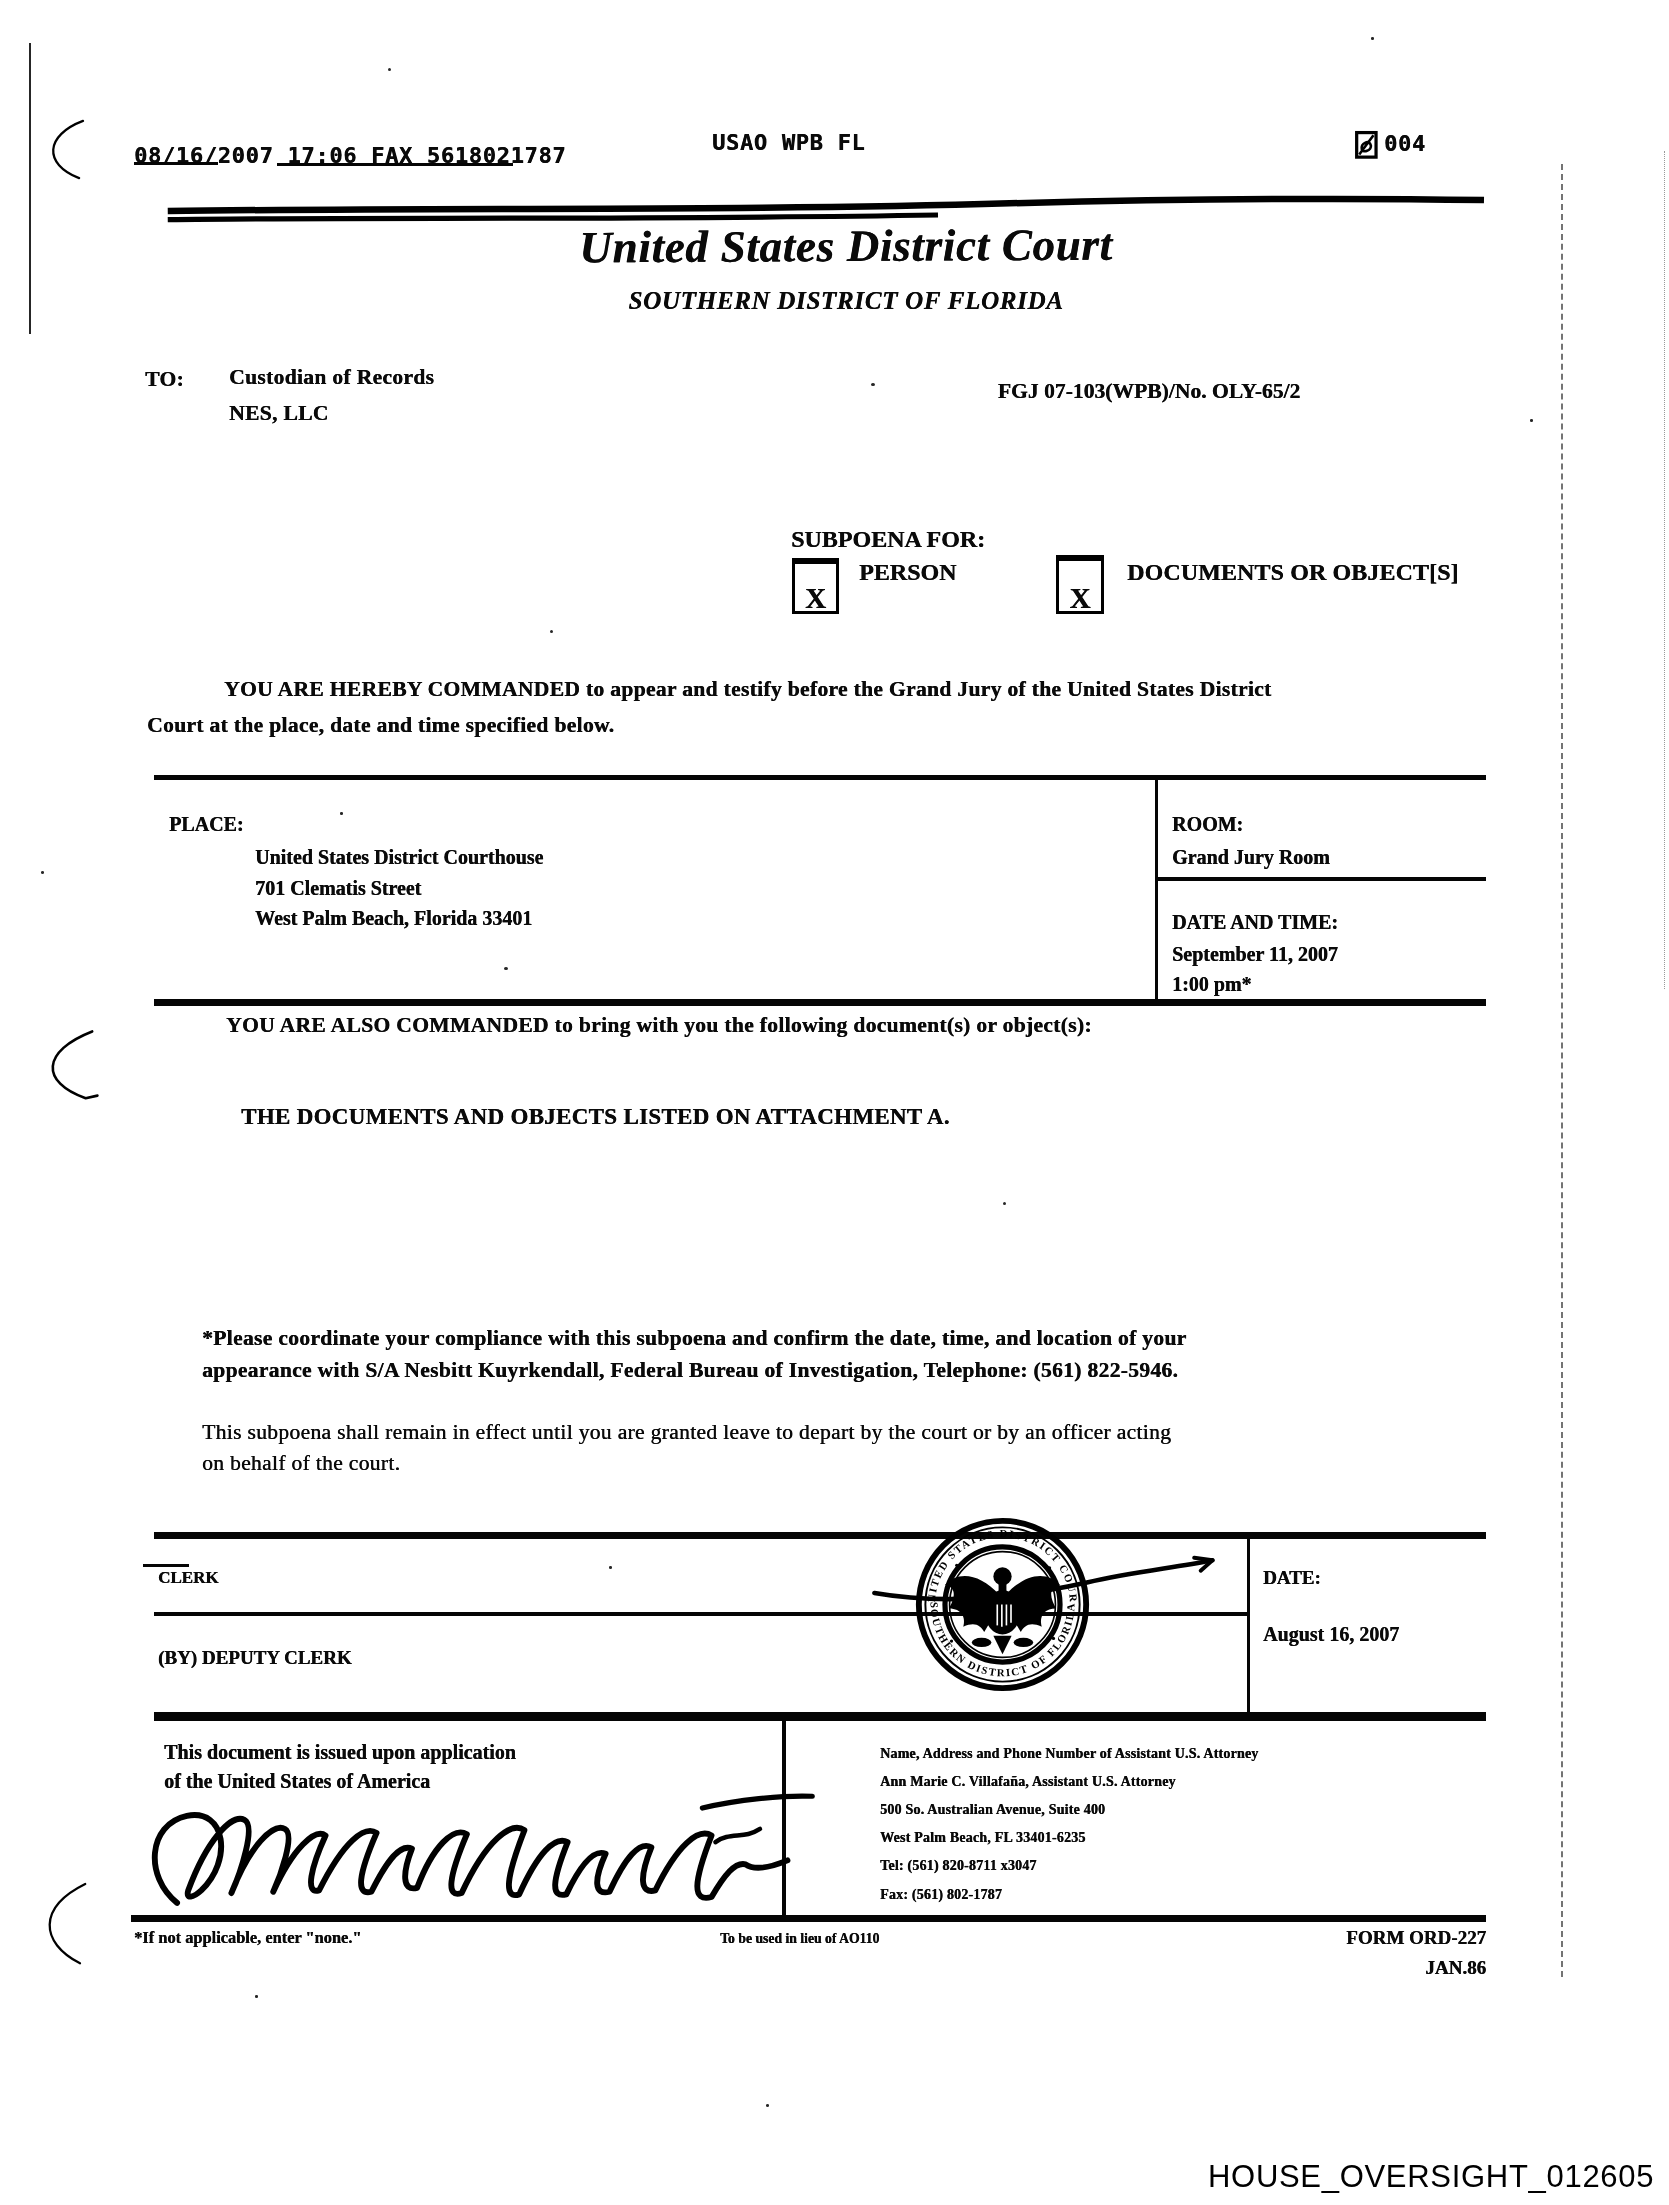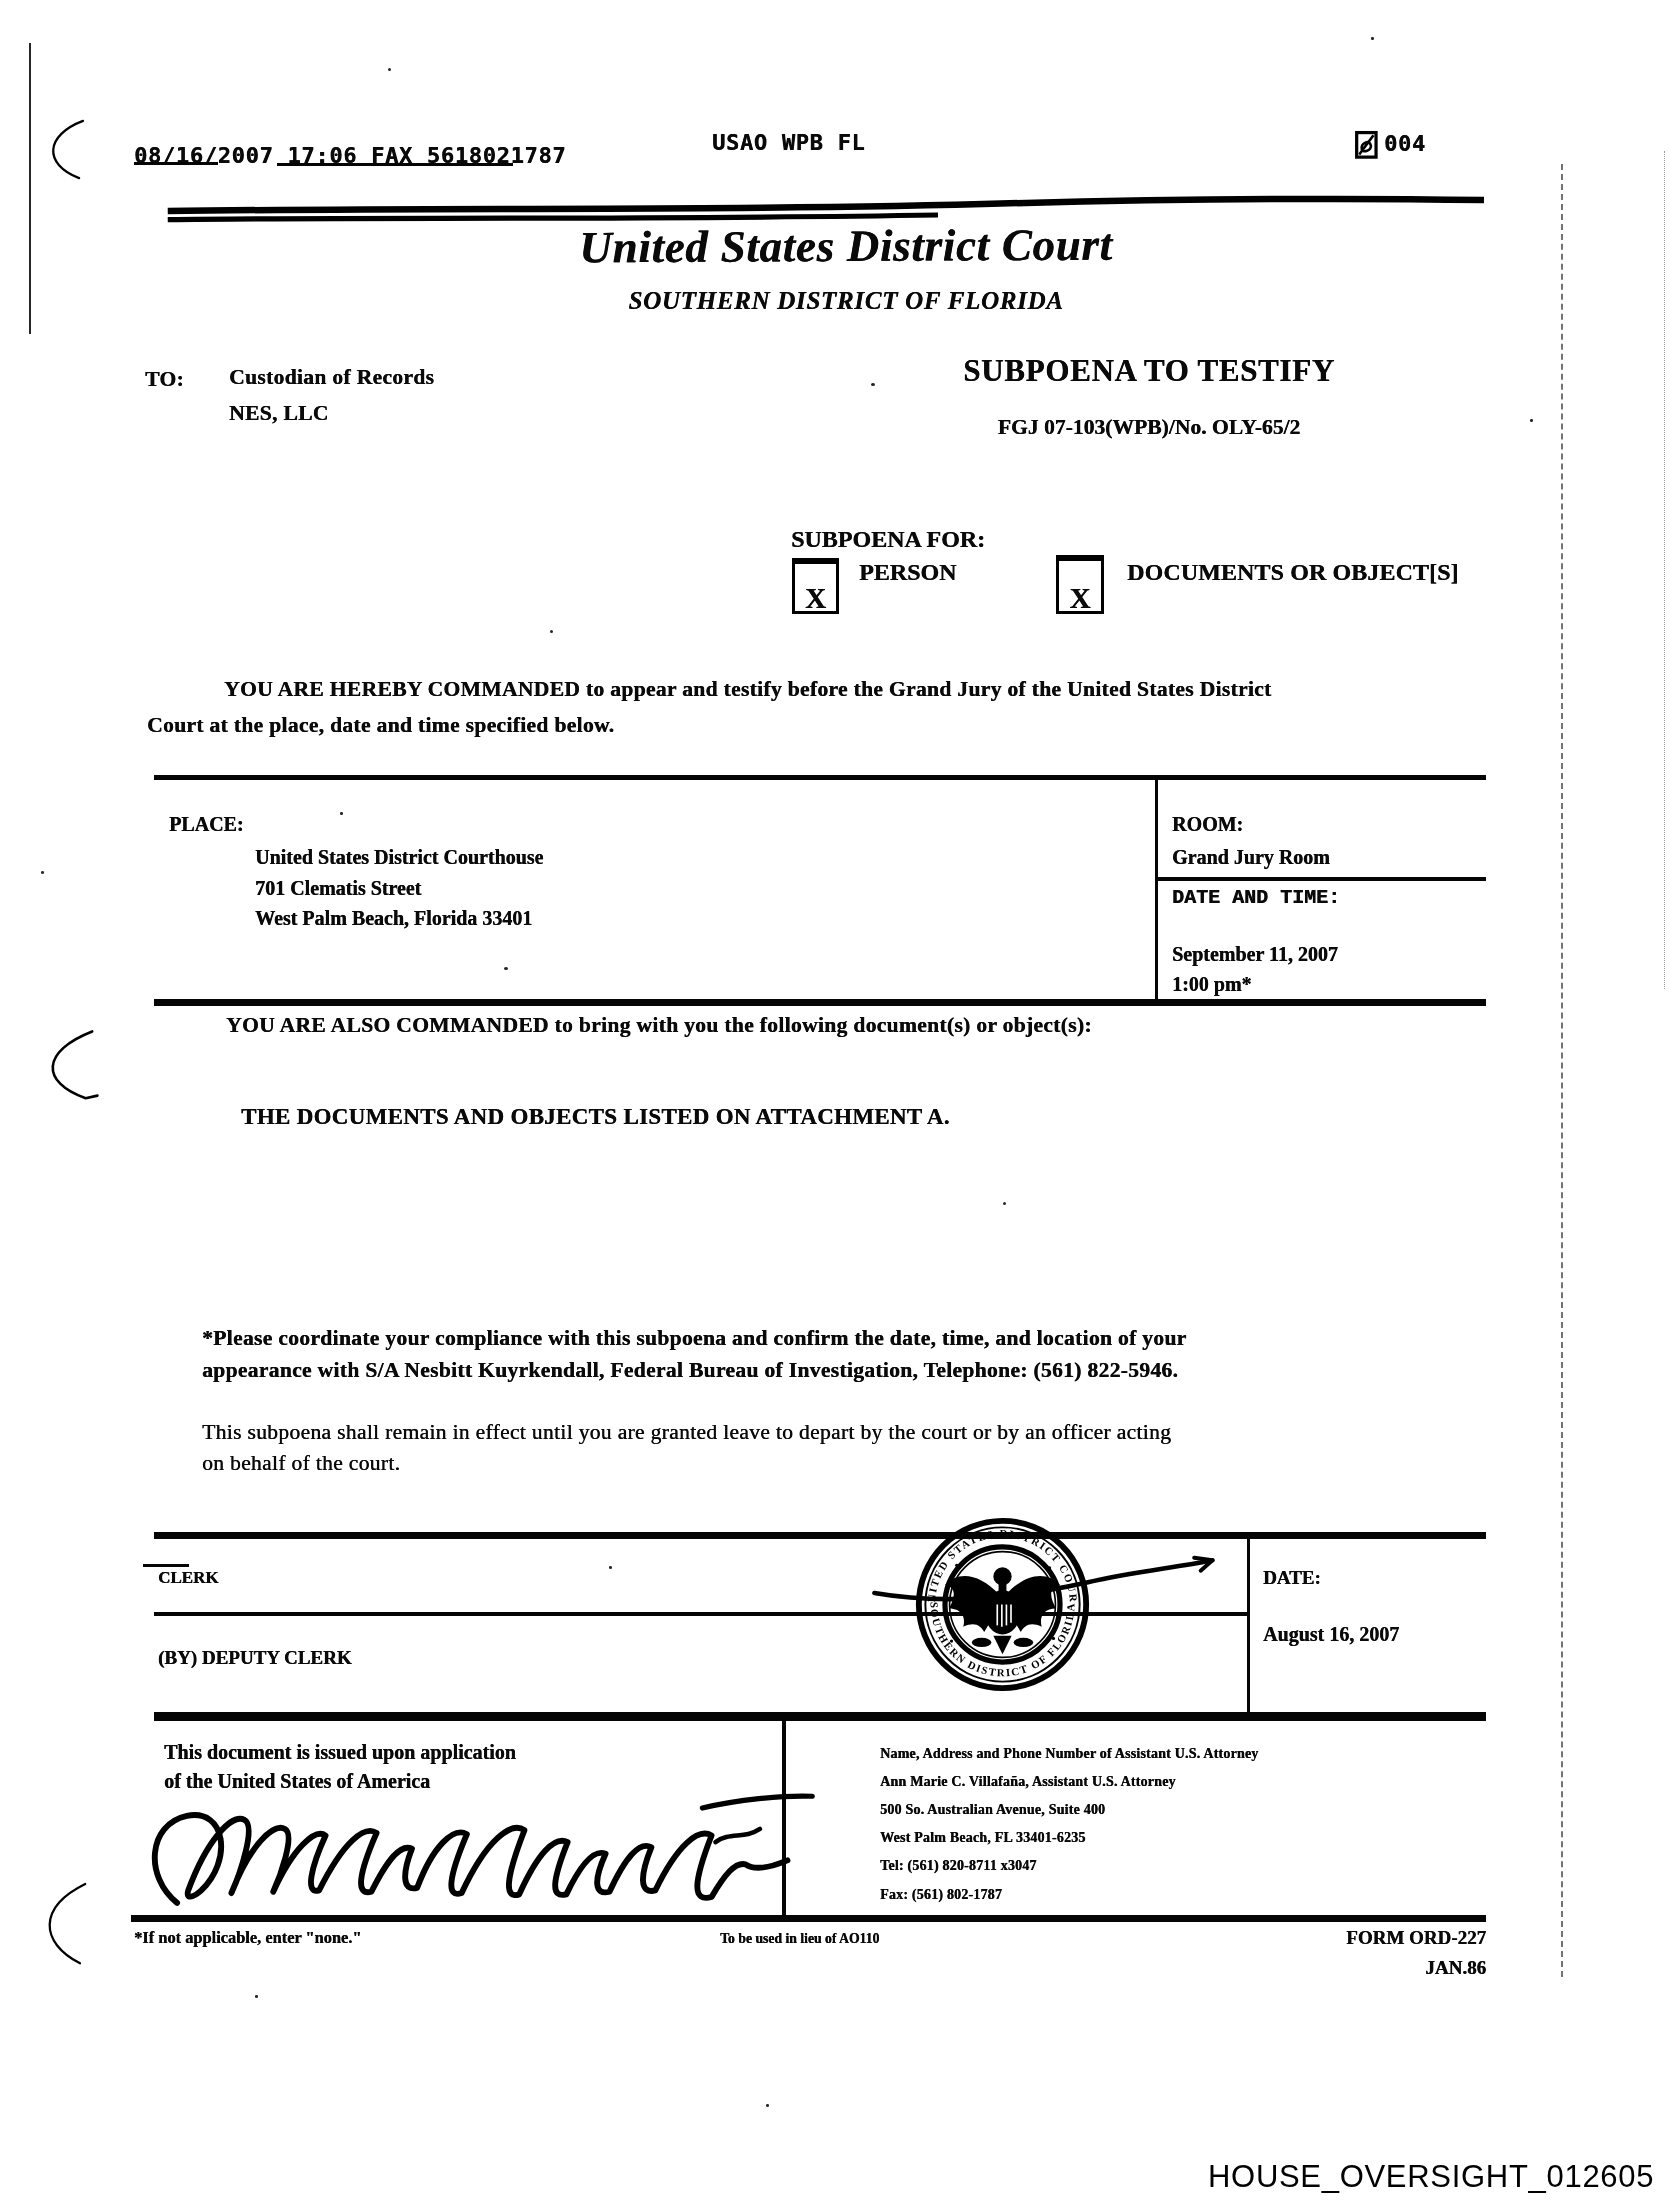--- a/index.html
+++ b/index.html
@@ -59,21 +59,20 @@
 </svg>
 
 <div class="abs masthead-court scan" style="left:846px;top:220px;transform:translateX(-50%) rotate(-0.3deg);white-space:nowrap;">United States District Court</div>
 <div class="abs masthead-district scan" style="left:846px;top:287px;transform:translateX(-50%);white-space:nowrap;">SOUTHERN DISTRICT OF FLORIDA</div>
 
 <div class="abs body-text scan" style="left:145px;top:367px;">TO:</div>
 <div class="abs body-text scan" style="left:229px;top:365px;">Custodian of Records</div>
 <div class="abs body-text scan" style="left:229px;top:401px;">NES, LLC</div>
 
 <div class="abs" style="left:920px;top:353px;width:458px;text-align:center;">
-  <div class="title-line scan">SUBPOENA TO TESTIFY</div>
   <div class="case-no scan" style="margin-top:26px;">FGJ 07-103(WPB)/No. OLY-65/2</div>
 </div>
 
 <div class="abs scan" style="left:791px;top:526px;font-size:24px;font-weight:bold;">SUBPOENA FOR:</div>
 
 <div class="abs checkbox scan" style="left:792px;top:558px;width:41px;height:47px;">
   <span>X</span>
 </div>
 <div class="abs scan" style="left:859px;top:559px;font-size:24px;font-weight:bold;">PERSON</div>
 
@@ -92,21 +91,21 @@
 <div class="abs rule" style="left:1155px;top:877px;width:331px;height:3.9px;"></div>
 <div class="abs rule" style="left:154px;top:999px;width:1332px;height:7.2px;"></div>
 
 <div class="abs tbl-label scan" style="left:169px;top:813px;">PLACE:</div>
 <div class="abs tbl-val scan" style="left:255px;top:846px;">United States District Courthouse</div>
 <div class="abs tbl-val scan" style="left:255px;top:877px;">701 Clematis Street</div>
 <div class="abs tbl-val scan" style="left:255px;top:907px;">West Palm Beach, Florida 33401</div>
 
 <div class="abs tbl-label scan" style="left:1172px;top:813px;">ROOM:</div>
 <div class="abs tbl-val scan" style="left:1172px;top:846px;">Grand Jury Room</div>
-<div class="abs tbl-label scan" style="left:1172px;top:886px;font-family:Liberation Mono, monospace;">DATE AND TIME:</div>
+<div class="abs tbl-label scan" style="left:1172px;top:911px;">DATE AND TIME:</div>
 <div class="abs tbl-val scan" style="left:1172px;top:943px;">September 11, 2007</div>
 <div class="abs tbl-val scan" style="left:1172px;top:973px;">1:00 pm*</div>
 
 <div class="abs body-text scan" style="left:226px;top:1013px;white-space:nowrap;">
   <span class="b">YOU ARE ALSO COMMANDED</span><span> to bring with you the following document(s) or object(s):</span>
 </div>
 
 <div class="abs scan" style="left:241px;top:1104px;font-size:23px;font-weight:bold;letter-spacing:0.3px;">THE DOCUMENTS AND OBJECTS LISTED ON ATTACHMENT A.</div>
 
 <div class="abs body-text scan" style="left:202px;top:1326px;">*Please coordinate your compliance with this subpoena and confirm the date, time, and location of your</div>

